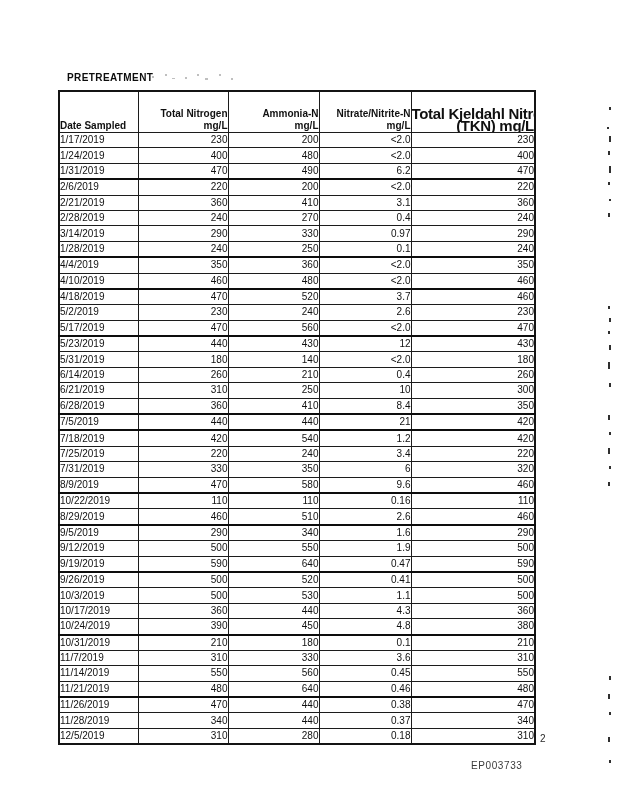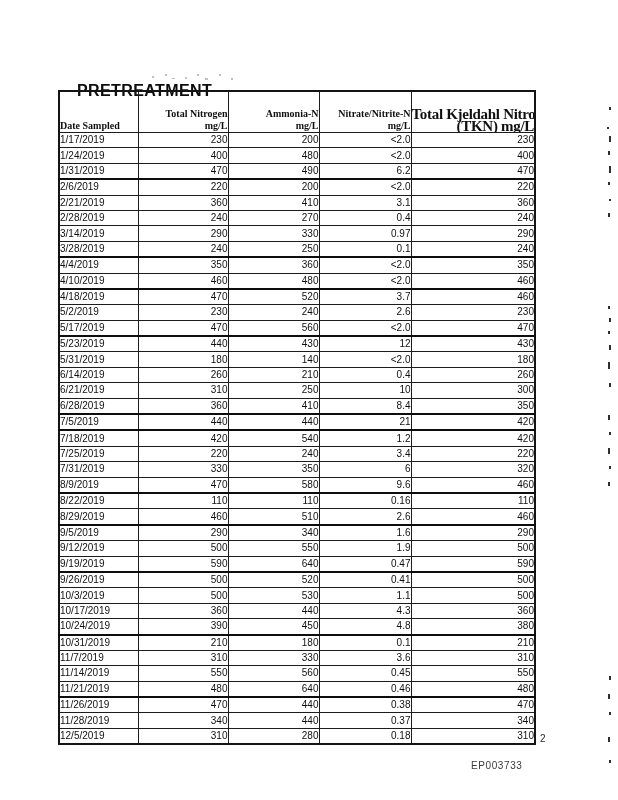--- a/index.html
+++ b/index.html
@@ -2,36 +2,35 @@
 <html><head>
 <meta charset="utf-8">
 <style>
   html, body { margin:0; padding:0; background:#e8e8e8; }
   .page {
     position:relative; width:618px; height:800px; background:#ffffff;
     font-family:"Liberation Sans", sans-serif; color:#141414; overflow:hidden;
     margin:0 auto;
   }
   .title {
-    position:absolute; left:65px; top:70px; margin:12px;
-    font-size:16px; font-weight:bold; letter-spacing:0.4px; color:#0d0d0d;
+    position:absolute; left:65px; top:70px; margin:2px;
+    font-size:10px; font-weight:bold; letter-spacing:0.4px; color:#0d0d0d;
   }
   table.data {
     position:absolute; left:58px; top:90px; width:476px;
     border-collapse:collapse; table-layout:fixed;
     font-size:10px; color:#101010;
     border:2px solid #141414;
   }
   table.data th, table.data td { border:1px solid #1c1c1c; padding:0; overflow:hidden; }
   thead th {
     height:40px; vertical-align:bottom; font-weight:bold;
     padding:1px 3px 2px 3px; font-size:10px; line-height:12px;
     border-bottom:2px solid #141414; border-top:2px solid #141414;
     white-space:nowrap;
-    font-family:Liberation Serif, serif;
   }
   thead th .hdr { display:block; text-align:right; }
   thead th.first .hdr { text-align:left; }
   thead th.tkn { letter-spacing:-0.3px; font-size:15px; }
   tbody td { height:14.4px; line-height:14px; font-size:10px; }
   td.c-date { text-align:left; padding-right:7px; }
   td.c-num  { text-align:right; padding-right:3px; }
   td.c-lt   { text-align:right;  padding-left:2px; }
   tr.thick td { border-bottom-width:2px; border-bottom-color:#0d0d0d; }
   .footer-docid {
@@ -126,21 +125,21 @@
           <td class="c-num">240</td>
         </tr>
         <tr>
           <td class="c-date">3/14/2019</td>
           <td class="c-num">290</td>
           <td class="c-num">330</td>
           <td class="c-num">0.97</td>
           <td class="c-num">290</td>
         </tr>
         <tr class="thick">
-          <td class="c-date">3/28/2019</td>
+          <td class="c-date">1/28/2019</td>
           <td class="c-num">240</td>
           <td class="c-num">250</td>
           <td class="c-num">0.1</td>
           <td class="c-num">240</td>
         </tr>
         <tr>
           <td class="c-date">4/4/2019</td>
           <td class="c-num">350</td>
           <td class="c-num">360</td>
           <td class="c-lt">&lt;2.0</td>
@@ -238,21 +237,21 @@
           <td class="c-num">320</td>
         </tr>
         <tr class="thick">
           <td class="c-date">8/9/2019</td>
           <td class="c-num">470</td>
           <td class="c-num">580</td>
           <td class="c-num">9.6</td>
           <td class="c-num">460</td>
         </tr>
         <tr>
-          <td class="c-date">8/22/2019</td>
+          <td class="c-date">10/22/2019</td>
           <td class="c-num">110</td>
           <td class="c-num">110</td>
           <td class="c-num">0.16</td>
           <td class="c-num">110</td>
         </tr>
         <tr class="thick">
           <td class="c-date">8/29/2019</td>
           <td class="c-num">460</td>
           <td class="c-num">510</td>
           <td class="c-num">2.6</td>

